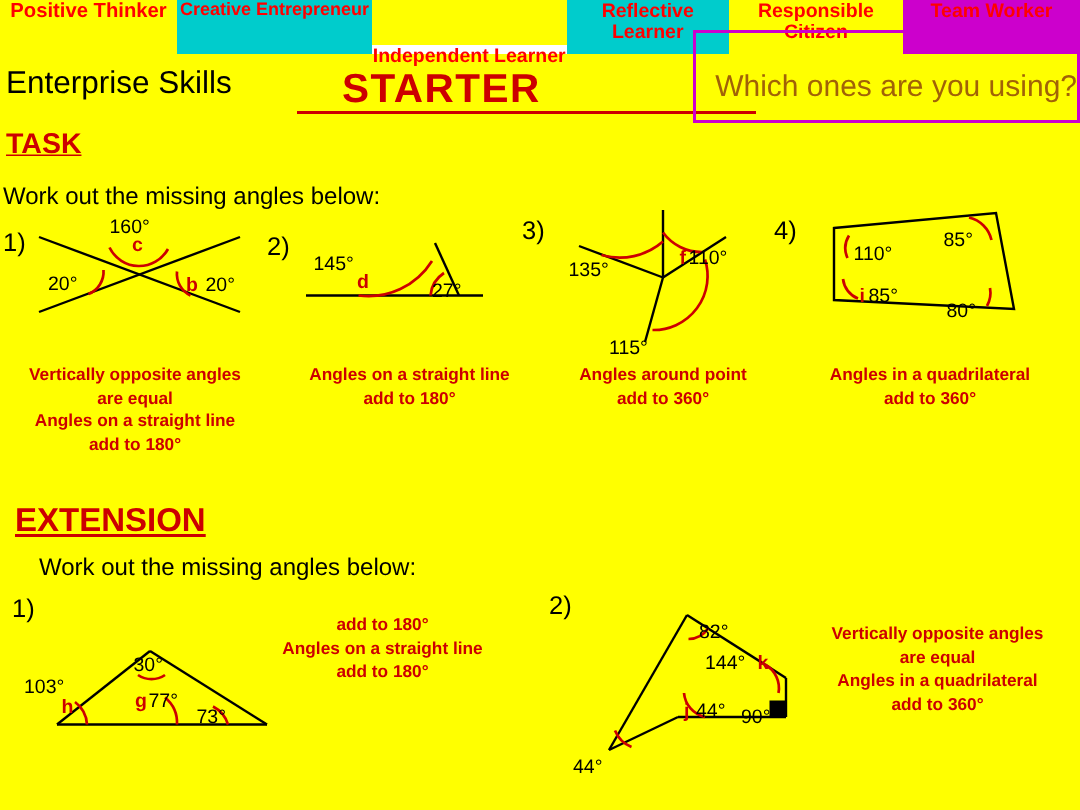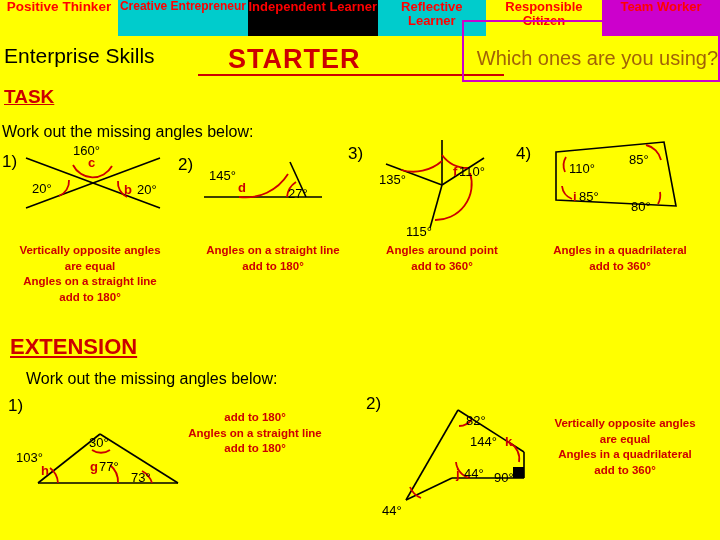--- a/index.html
+++ b/index.html
@@ -26,21 +26,21 @@
     font-weight: bold;
     text-align: center;
     display: flex;
     align-items: flex-start;
     justify-content: center;
     line-height: 1.05;
     box-sizing: border-box;
   }
   .bc0 { width: 120px; background: #FFFF00; font-size: 13.5px; }
   .bc1 { width: 132px; background: #00CCCC; font-size: 12px; }
-  .bc2 { width: 132px; background: #000000; font-size: 13px; }
+  .bc2 { width: 132px; background: #ffffff; font-size: 13px; margin-top: 30px; }
   .bc3 { width: 110px; background: #00CCCC; font-size: 13px; }
   .bc4 { width: 118px; background: #FFFF00; font-size: 13px; }
   .bc5 { width: 120px; background: #CC00CC; font-size: 13px; }
 
   .enterprise {
     position: absolute;
     left: 4px; top: 44px;
     font-size: 21px;
     color: #000;
     text-align: center;

